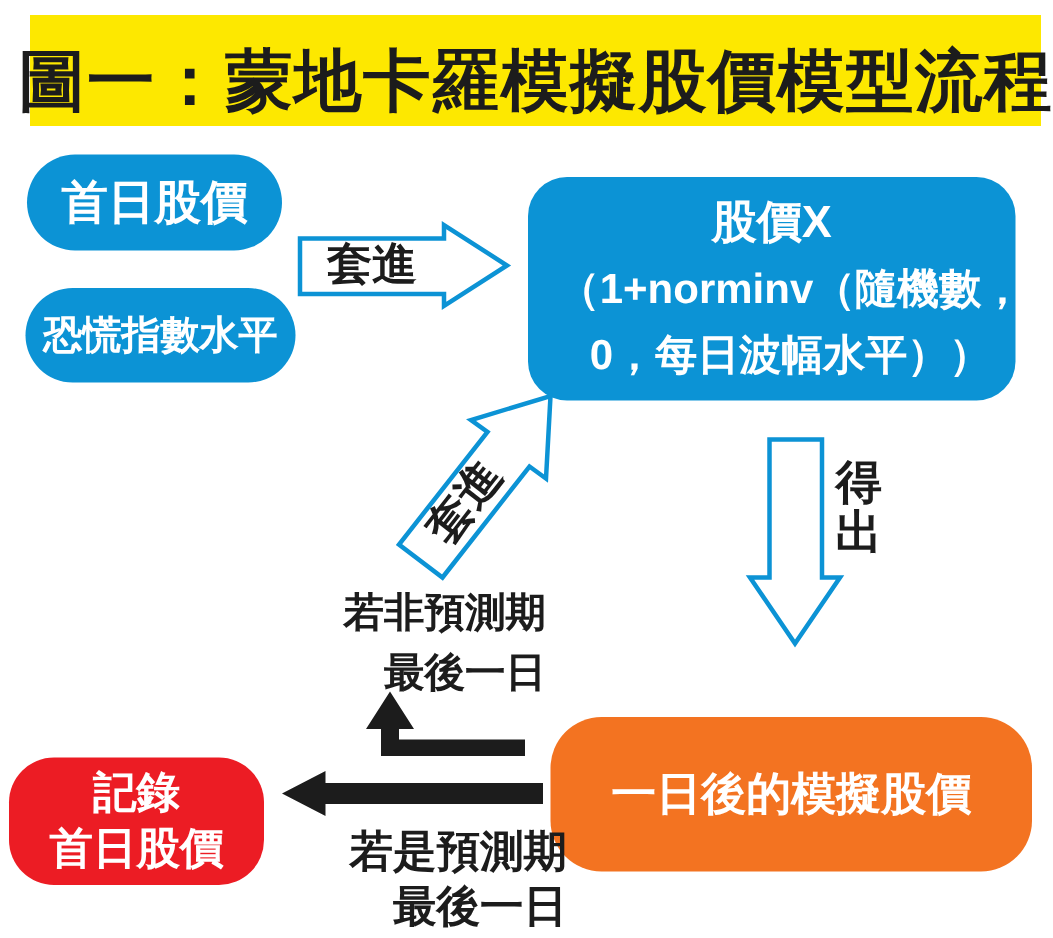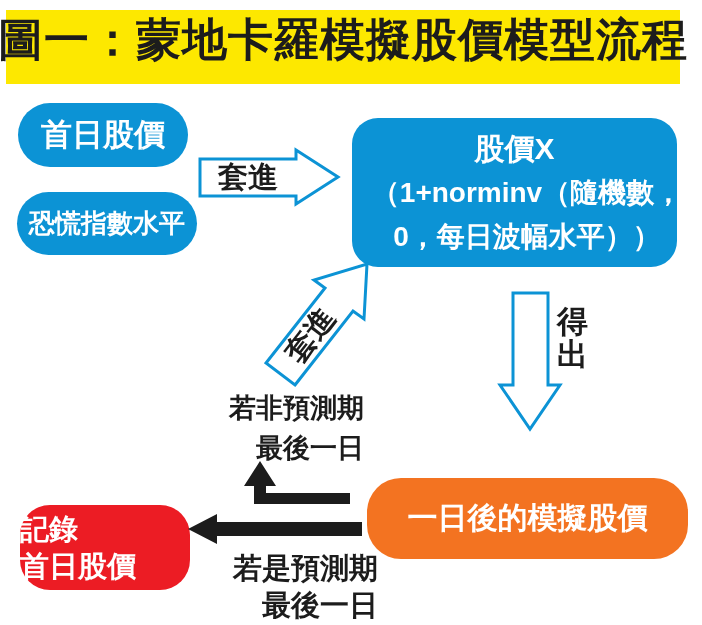--- a/index.html
+++ b/index.html
@@ -15,23 +15,23 @@
     background:#fff;
   }
   .canvas{
     position:relative;
     width:702px;height:625px;
     background:#fff;
     overflow:hidden;
   }
   .abs{position:absolute;}
   .title-banner{
-    left:6px;top:10px;width:674px;height:74px;
+    left:20px;top:10px;width:674px;height:74px;
     background:var(--yellow);
-    display:flex;align-items:flex-start;justify-content:center;
+    display:flex;align-items:flex-end;justify-content:center;
   }
   .title-text{
     font-size:45px;font-weight:800;color:var(--ink);
     letter-spacing:1px;white-space:nowrap;
   }
   .pill{
     background:var(--blue);
     border-radius:32px;
     display:flex;align-items:center;justify-content:center;
     color:#fff;font-weight:700;text-align:center;
@@ -40,29 +40,29 @@
   .pill-panic{left:17px;top:192px;width:180px;height:63px;font-size:26px;}
   .formula-box{
     left:352px;top:118px;width:325px;height:149px;
     background:var(--blue);border-radius:26px;
     display:flex;flex-direction:column;align-items:center;justify-content:center;
     color:#fff;font-weight:700;line-height:44px;
   }
   .formula-line1{font-size:30px;}
   .formula-line2,.formula-line3{font-size:28px;white-space:nowrap;margin-left:25px;}
   .orange-box{
-    left:367px;top:478px;width:321px;height:81px;
+    left:367px;top:478px;width:321px;height:103px;
     background:var(--orange);border-radius:34px;
     display:flex;align-items:center;justify-content:center;
     color:#fff;font-weight:700;font-size:30px;white-space:nowrap;
   }
   .red-box{
-    left:20px;top:505px;width:170px;height:85px;
+    left:6px;top:505px;width:170px;height:85px;
     background:var(--red);border-radius:30px;
-    display:flex;flex-direction:column;align-items:flex-start;justify-content:center;
+    display:flex;flex-direction:column;align-items:center;justify-content:center;
     color:#fff;font-weight:700;font-size:29px;line-height:37px;text-align:center;
   }
   .arrow-layer{
     left:0;top:0;width:702px;height:625px;pointer-events:none;
   }
   .hollow-arrow{fill:#fff;stroke:var(--blue);stroke-width:3;stroke-linejoin:miter;}
   .solid-arrow{fill:var(--ink);stroke:none;}
   .arrow-label{
     color:var(--ink);font-weight:700;text-align:center;
   }

